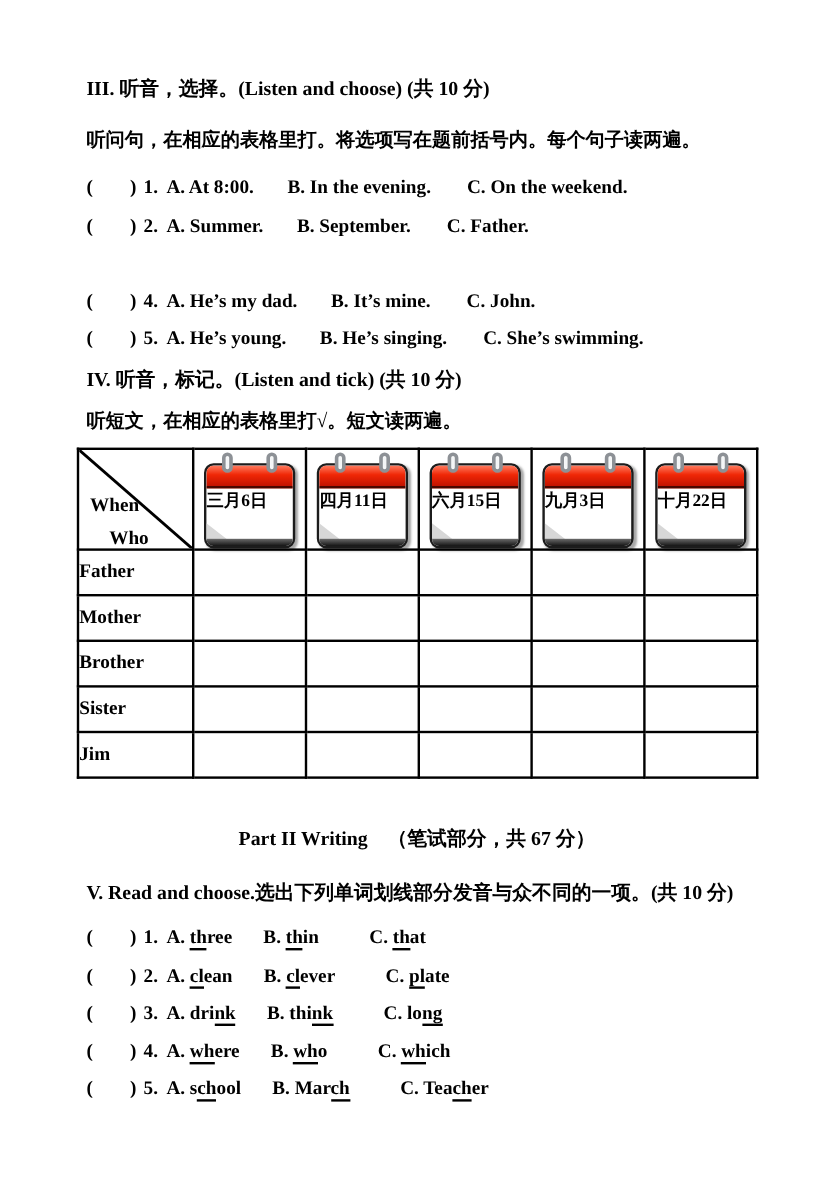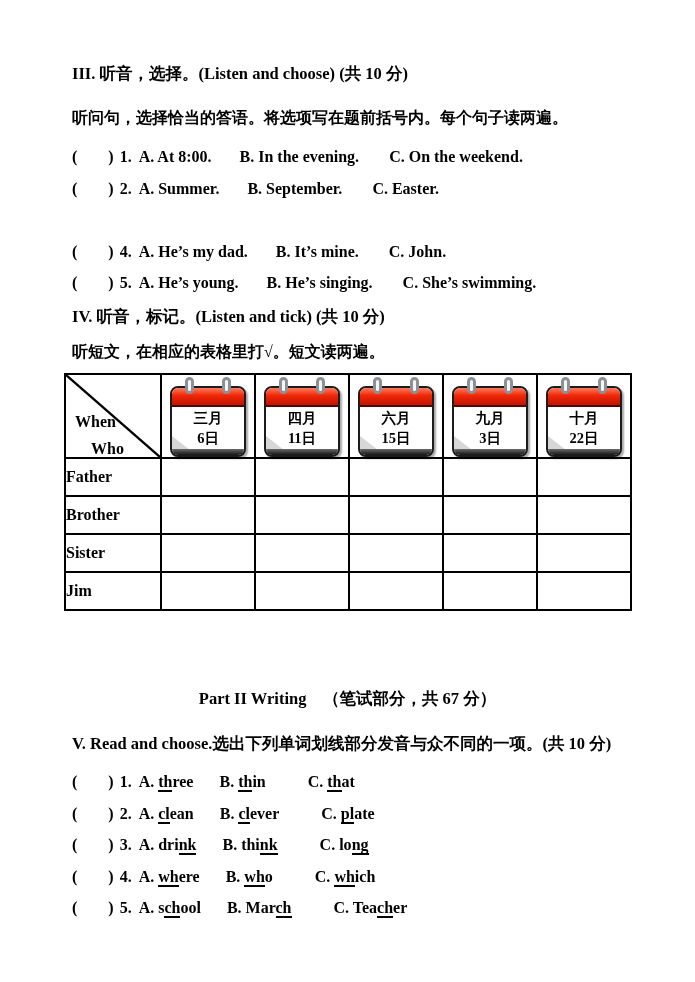--- a/index.html
+++ b/index.html
@@ -38,41 +38,41 @@
   .cal { position:relative; width:76px; height:80px; margin:2px auto 0; }
   .ring { position:absolute; top:0; width:9px; height:17px; border:3px solid #8d9196;
           border-radius:5px; background:#f2f4f5; z-index:2;
           box-shadow:inset 0 0 2px #fff; }
   .ring.l { left:15px; } .ring.r { right:15px; }
   .calbody { position:absolute; top:9px; left:0; right:0; bottom:0;
              border:2.5px solid #1c1c1c; border-radius:8px; background:#fff;
              overflow:hidden; box-shadow:2px 2px 2px rgba(0,0,0,0.35); }
   .caltop { height:19px; border-bottom:2px solid #4a0700;
             background:linear-gradient(180deg,#ff7a5e 0%,#f02706 45%,#c21300 100%); }
-  .calmid { display:flex; flex-direction:column; align-items:center;
+  .calmid { display:flex; flex-direction:row; align-items:center;
             font-size:14.5px; line-height:20px; padding-top:1px;
             position:relative; z-index:1; }
   .calbase { position:absolute; bottom:0; left:0; right:0; height:6px;
              background:linear-gradient(180deg,#6a6a6a,#141414); }
   .calcurl { position:absolute; bottom:5px; left:0; width:0; height:0;
              border-bottom:14px solid #d7d7d7; border-right:18px solid transparent; }
 </style>
 </head>
 <body>
 
 <div class="page">
 
   <div class="block heading" style="top:63px">III. 听音，选择。(Listen and choose) (共 10 分)</div>
-  <div class="block" style="top:107px">听问句，选择恰当的答语。将选项写在题前括号内。每个句子读两遍。</div>
+  <div class="block" style="top:107px">听问句，在相应的表格里打。将选项写在题前括号内。每个句子读两遍。</div>
 
   <div class="block qline s3" style="top:146px">
     <span><span>(</span><span class="pgap"></span><span>)</span></span><span class="qnum">1.</span><span class="qa">A. At 8:00.</span><span class="qb">B. In the evening.</span><span class="qc">C. On the weekend.</span>
   </div>
   <div class="block qline s3" style="top:178px">
-    <span><span>(</span><span class="pgap"></span><span>)</span></span><span class="qnum">2.</span><span class="qa">A. Summer.</span><span class="qb">B. September.</span><span class="qc">C. Easter.</span>
+    <span><span>(</span><span class="pgap"></span><span>)</span></span><span class="qnum">2.</span><span class="qa">A. Summer.</span><span class="qb">B. September.</span><span class="qc">C. Father.</span>
   </div>
   <div class="block qline s3" style="top:241px">
     <span><span>(</span><span class="pgap"></span><span>)</span></span><span class="qnum">4.</span><span class="qa">A. He’s my dad.</span><span class="qb">B. It’s mine.</span><span class="qc">C. John.</span>
   </div>
   <div class="block qline s3" style="top:272px">
     <span><span>(</span><span class="pgap"></span><span>)</span></span><span class="qnum">5.</span><span class="qa">A. He’s young.</span><span class="qb">B. He’s singing.</span><span class="qc">C. She’s swimming.</span>
   </div>
 
   <div class="block heading" style="top:306px">IV. 听音，标记。(Listen and tick) (共 10 分)</div>
   <div class="block" style="top:341px">听短文，在相应的表格里打√。短文读两遍。</div>
@@ -173,20 +173,28 @@
     </tr>
     <tr class="drow">
       <td class="rlabel">Father</td>
       <td></td>
           <td></td>
           <td></td>
           <td></td>
           <td></td>
     </tr>
     <tr class="drow">
+      <td class="rlabel">Mother</td>
+      <td></td>
+          <td></td>
+          <td></td>
+          <td></td>
+          <td></td>
+    </tr>
+    <tr class="drow">
       <td class="rlabel">Brother</td>
       <td></td>
           <td></td>
           <td></td>
           <td></td>
           <td></td>
     </tr>
     <tr class="drow">
       <td class="rlabel">Sister</td>
       <td></td>

